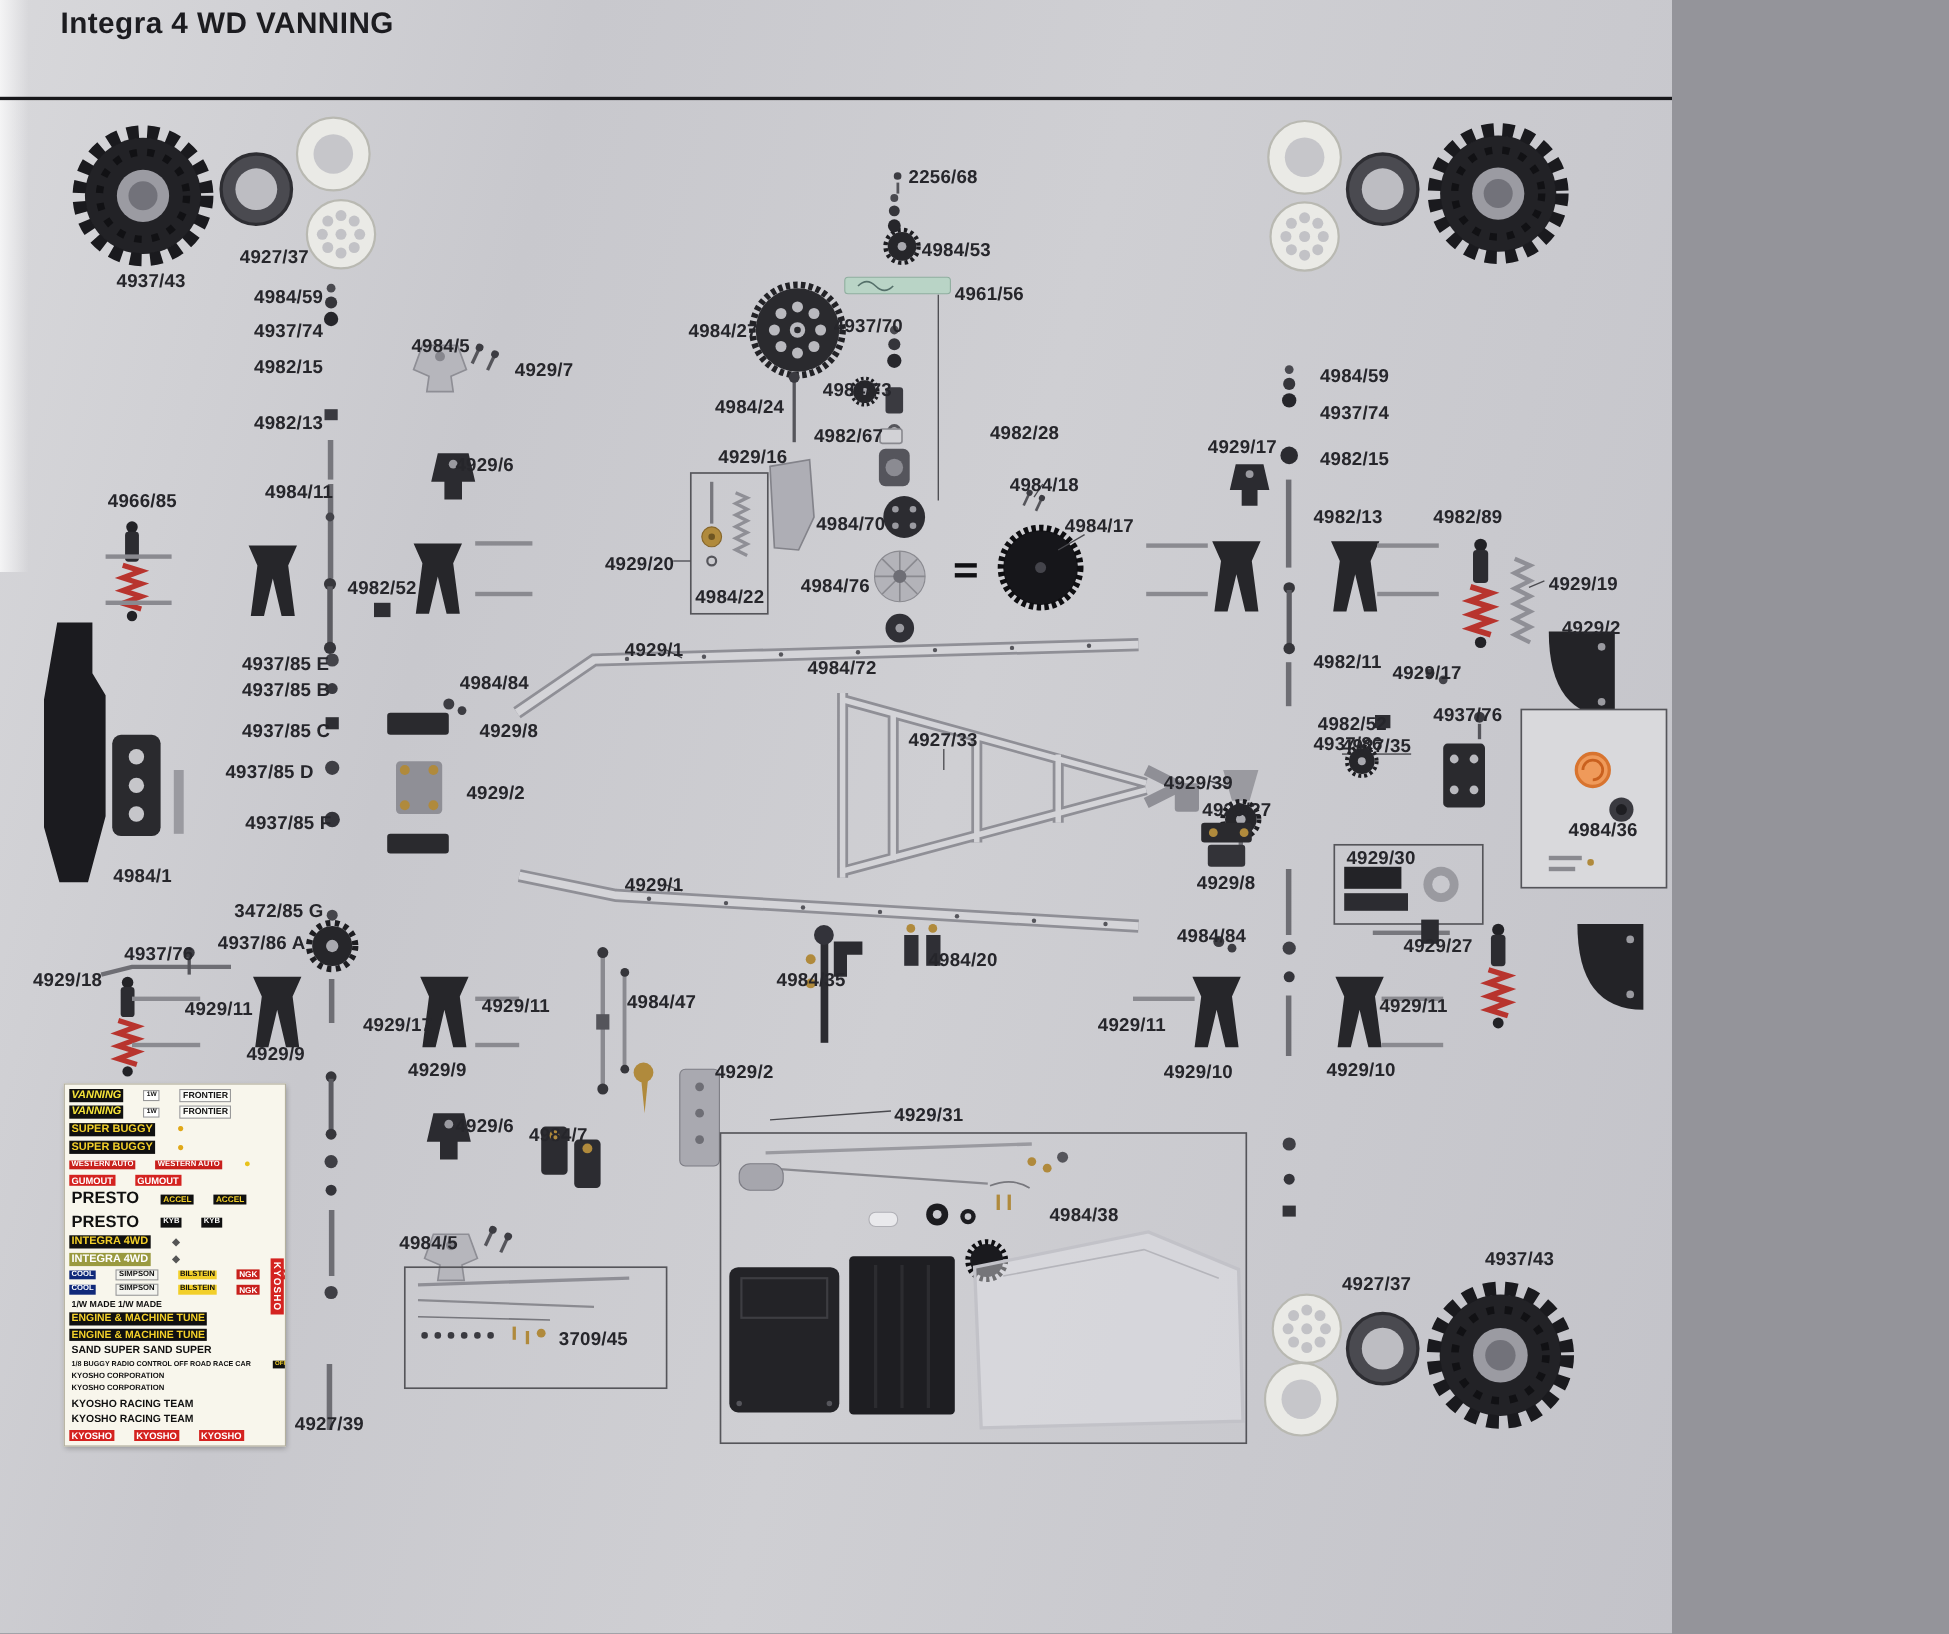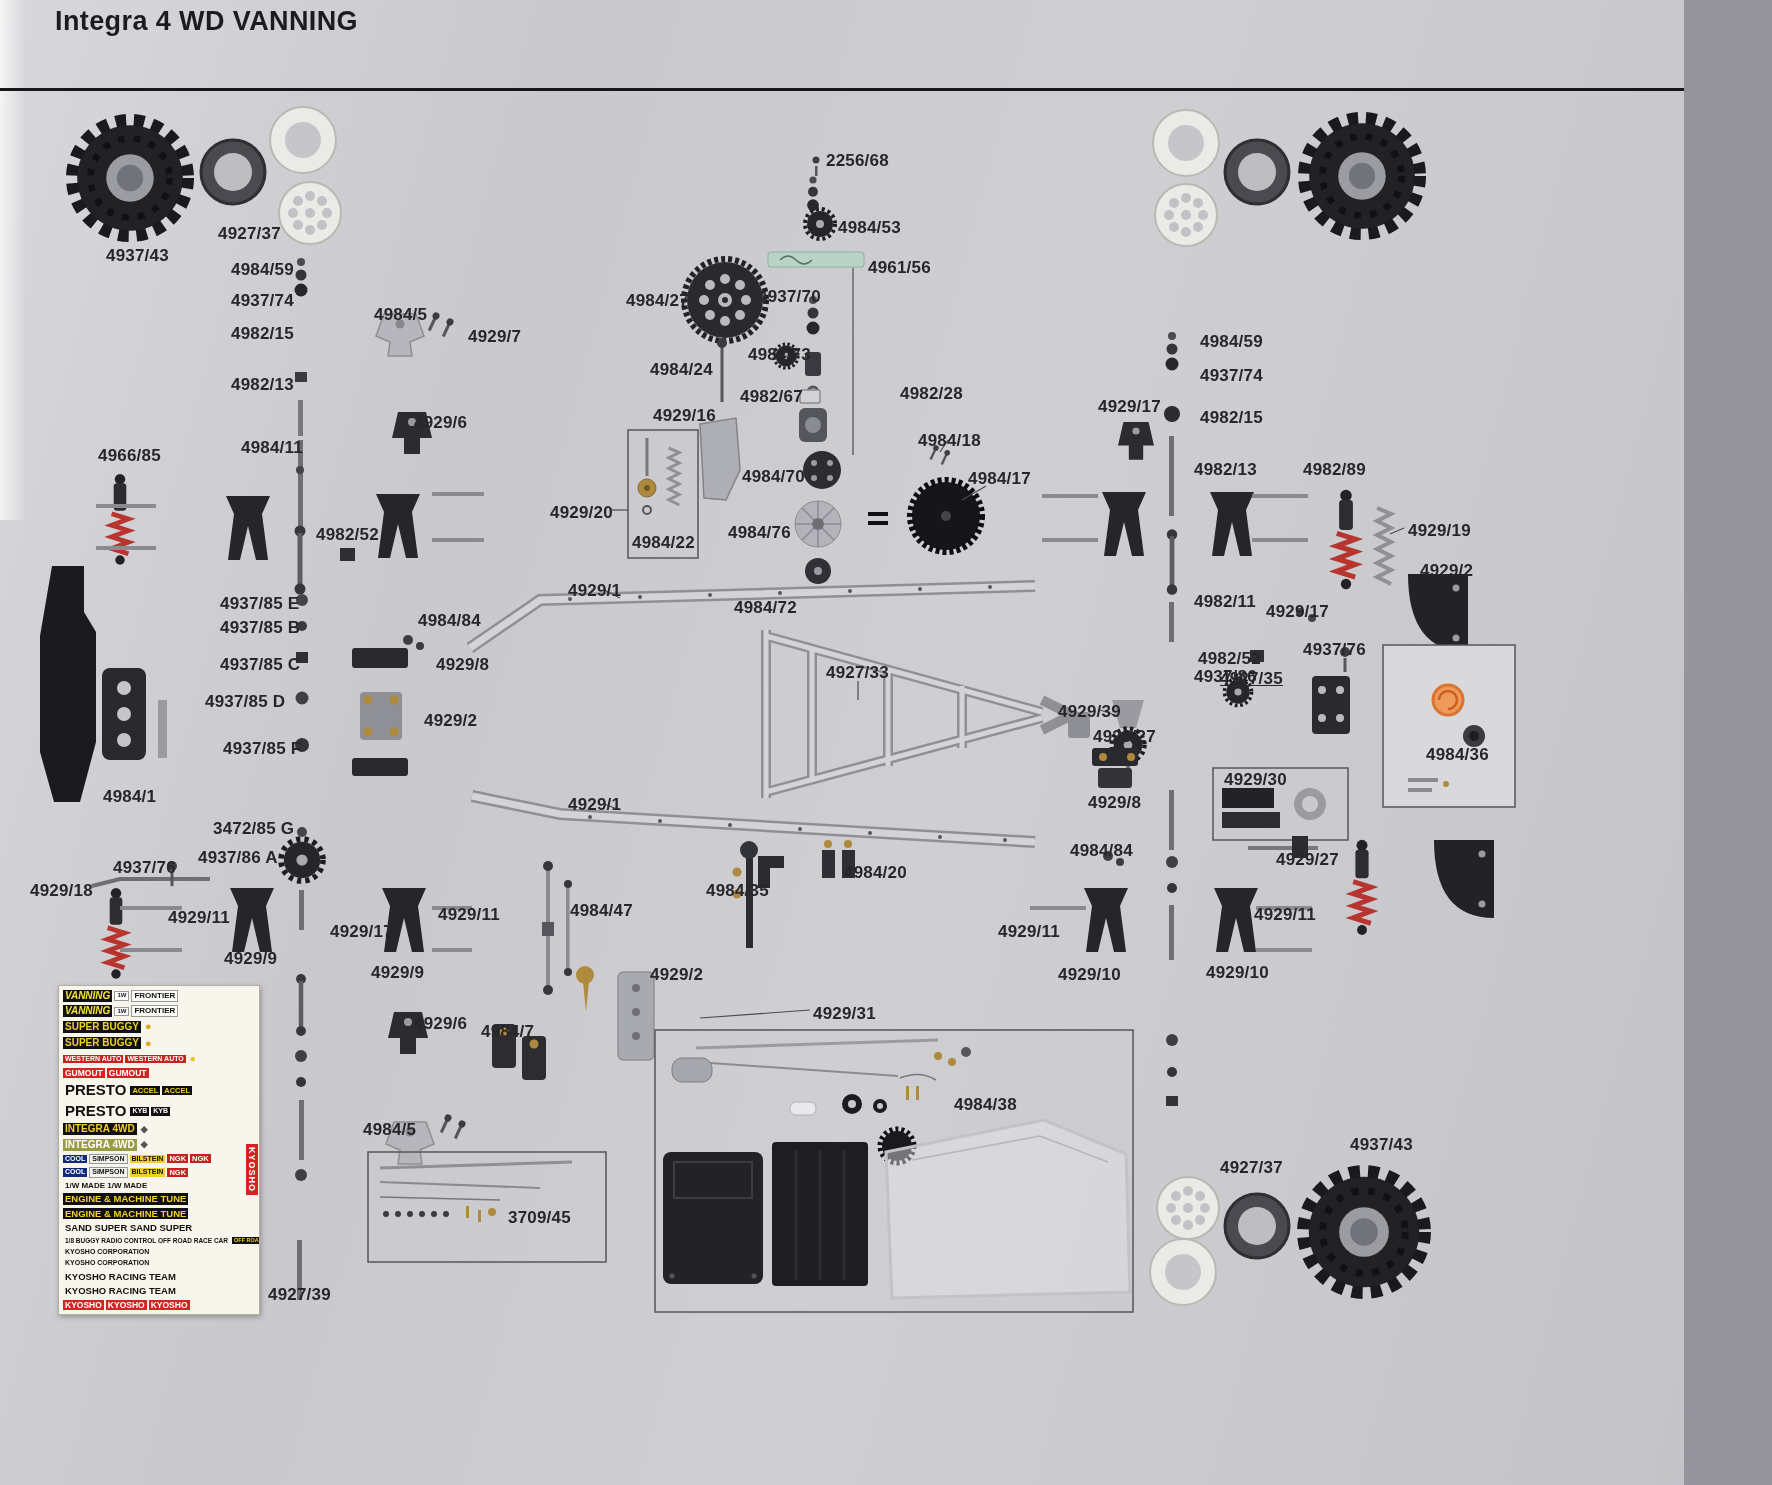--- a/index.html
+++ b/index.html
@@ -1,34 +1,34 @@
 <!DOCTYPE html>
 <html><head>
 <meta charset="utf-8">
 <style>
   html,body{margin:0;padding:0;background:#94949a;}
   #stage{
-    position:relative;width:1684px;height:1485px;overflow:hidden;
+    position:relative;width:1520px;height:1485px;overflow:hidden;
     background:linear-gradient(105deg,#d8d8db 0%,#c8c8cd 28%,#cfcfd3 55%,#c3c3c9 100%);
     font-family:"Liberation Sans",sans-serif;
   }
   .scan-edge{position:absolute;left:0;top:0;width:26px;height:520px;
     background:linear-gradient(to right,#f4f4f5,rgba(244,244,245,0));pointer-events:none;}
   .title{position:absolute;left:55px;top:6px;font-size:27px;font-weight:700;color:#1c1c20;letter-spacing:.4px;}
   .rule{position:absolute;left:0;top:88px;width:100%;height:3px;background:#17171a;}
   #art{position:absolute;left:0;top:0;}
   #labels-layer{position:absolute;left:0;top:0;width:100%;height:100%;pointer-events:none;}
   .part-label{position:absolute;font-size:17px;font-weight:600;color:#26262b;letter-spacing:.2px;white-space:nowrap;}
   .box{fill:none;stroke:#55555a;stroke-width:1.5;}
   .leader{stroke:#4a4a4f;stroke-width:1.2;}
   #decal-sheet{position:absolute;left:58px;top:985px;width:202px;height:330px;background:#f8f6ec;
     border:1px solid #b3b09e;box-sizing:border-box;padding:4px 15px 4px 4px;overflow:hidden;
     box-shadow:1px 2px 5px rgba(0,0,0,.28);}
   #decal-rows{display:flex;flex-direction:column;justify-content:space-between;height:100%;}
-  .decal-row{display:flex;gap:2px;align-items:center;}
+  .decal-row{display:flex;gap:18px;align-items:center;}
   .decal-chip{font-weight:700;font-size:8.5px;line-height:1.2;padding:0 2px;white-space:nowrap;}
   .decal-side{position:absolute;right:1px;top:158px;writing-mode:vertical-rl;background:#d42320;color:#fff;
     font-size:9px;font-weight:700;padding:3px 1px;letter-spacing:1px;}
 </style>
 </head>
 <body>
 
 <div id="stage">
   <div class="scan-edge"></div>
   <div class="title">Integra 4 WD VANNING</div>

